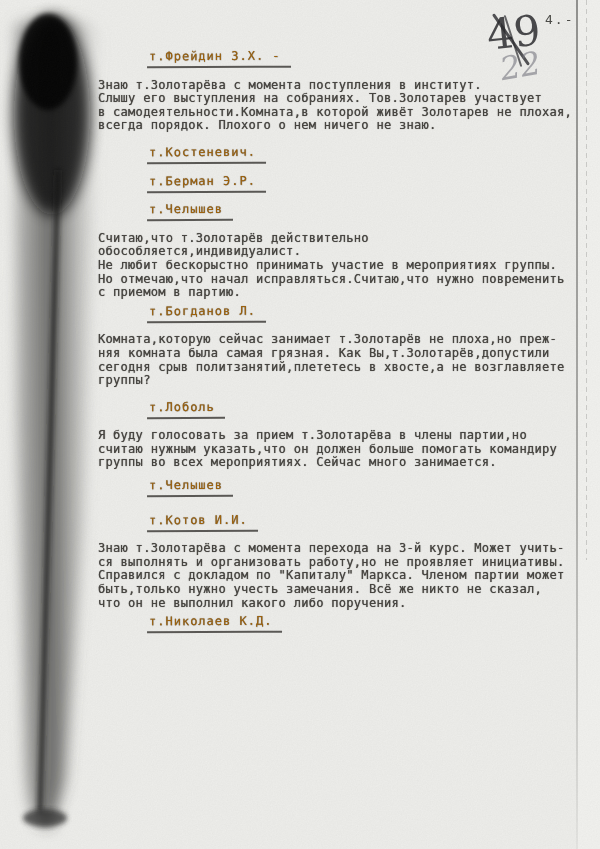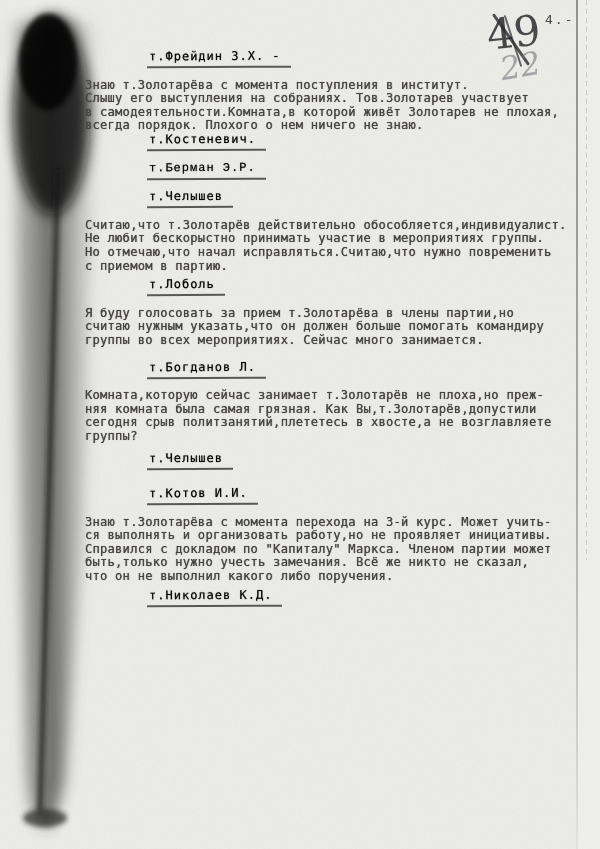--- a/index.html
+++ b/index.html
@@ -21,32 +21,32 @@
   .content{
     position:absolute;left:0;top:0;width:600px;box-sizing:border-box;
     padding:46px 25px 0 85px;z-index:2;
     color:#45433f;
     font-size:12px;line-height:13.6px;letter-spacing:.3px;
     text-shadow:0 0 .8px rgba(70,68,64,.85),.5px .4px 0 rgba(70,68,64,.22);
   }
   .section h3{
     margin:0 0 11px 62px;
     font-size:12px;font-weight:normal;letter-spacing:1px;
-    color:#000000;
+    color:#a16207;
     width:-moz-fit-content;width:fit-content;
   }
   .section h3 span{
     display:inline-block;padding:0 10px 2px 2px;
     border-bottom:2px solid rgba(62,60,56,.85);
     transform:rotate(-.25deg);
   }
-  .section p{margin:0;white-space:pre-line;}
+  .section p{margin:0;white-space:pre-line;padding-left:13px;}
   .section:nth-of-type(1){margin-top:4px;}
-  .section:nth-of-type(2){text-align:right;}
-  .section:nth-of-type(3){margin-top:4px;font-family:Liberation Mono, monospace;}
+  .section:nth-of-type(2){margin-top:13px;text-align:right;}
+  .section:nth-of-type(3){margin-top:4px;}
   .section:nth-of-type(4){margin-top:9px;}
   .section:nth-of-type(5){margin-top:5px;}
   .section:nth-of-type(6){margin-top:13px;}
   .section:nth-of-type(7){margin-top:9px;}
   .section:nth-of-type(8){margin-top:17px;}
   .section:nth-of-type(9){margin-top:5px;}
   
   .hw-49{position:absolute;left:487px;top:12px;z-index:3;
     font-family:"DejaVu Serif",serif;font-size:42px;line-height:1;
     color:rgba(40,40,44,.85);transform:rotate(-6deg);}
@@ -118,32 +118,32 @@
 
     <div class="section">
       <h3><span>т.Челышев</span></h3>
       <p>Считаю,что т.Золотарёв действительно обособляется,индивидуалист.
 Не любит бескорыстно принимать участие в мероприятиях группы.
 Но отмечаю,что начал исправляться.Считаю,что нужно повременить
 с приемом в партию.</p>
     </div>
 
     <div class="section">
-      <h3><span>т.Лоболь</span></h3>
-      <p>Я буду голосовать за прием т.Золотарёва в члены партии,но
-считаю нужным указать,что он должен больше помогать командиру
-группы во всех мероприятиях. Сейчас много занимается.</p>
-    </div>
-
-    <div class="section">
       <h3><span>т.Богданов Л.</span></h3>
       <p>Комната,которую сейчас занимает т.Золотарёв не плоха,но преж-
 няя комната была самая грязная. Как Вы,т.Золотарёв,допустили
 сегодня срыв политзанятий,плететесь в хвосте,а не возглавляете
 группы?</p>
+    </div>
+
+    <div class="section">
+      <h3><span>т.Лоболь</span></h3>
+      <p>Я буду голосовать за прием т.Золотарёва в члены партии,но
+считаю нужным указать,что он должен больше помогать командиру
+группы во всех мероприятиях. Сейчас много занимается.</p>
     </div>
 
     <div class="section">
       <h3><span>т.Челышев</span></h3>
     </div>
 
     <div class="section">
       <h3><span>т.Котов И.И.</span></h3>
       <p>Знаю т.Золотарёва с момента перехода на 3-й курс. Может учить-
 ся выполнять и организовать работу,но не проявляет инициативы.

